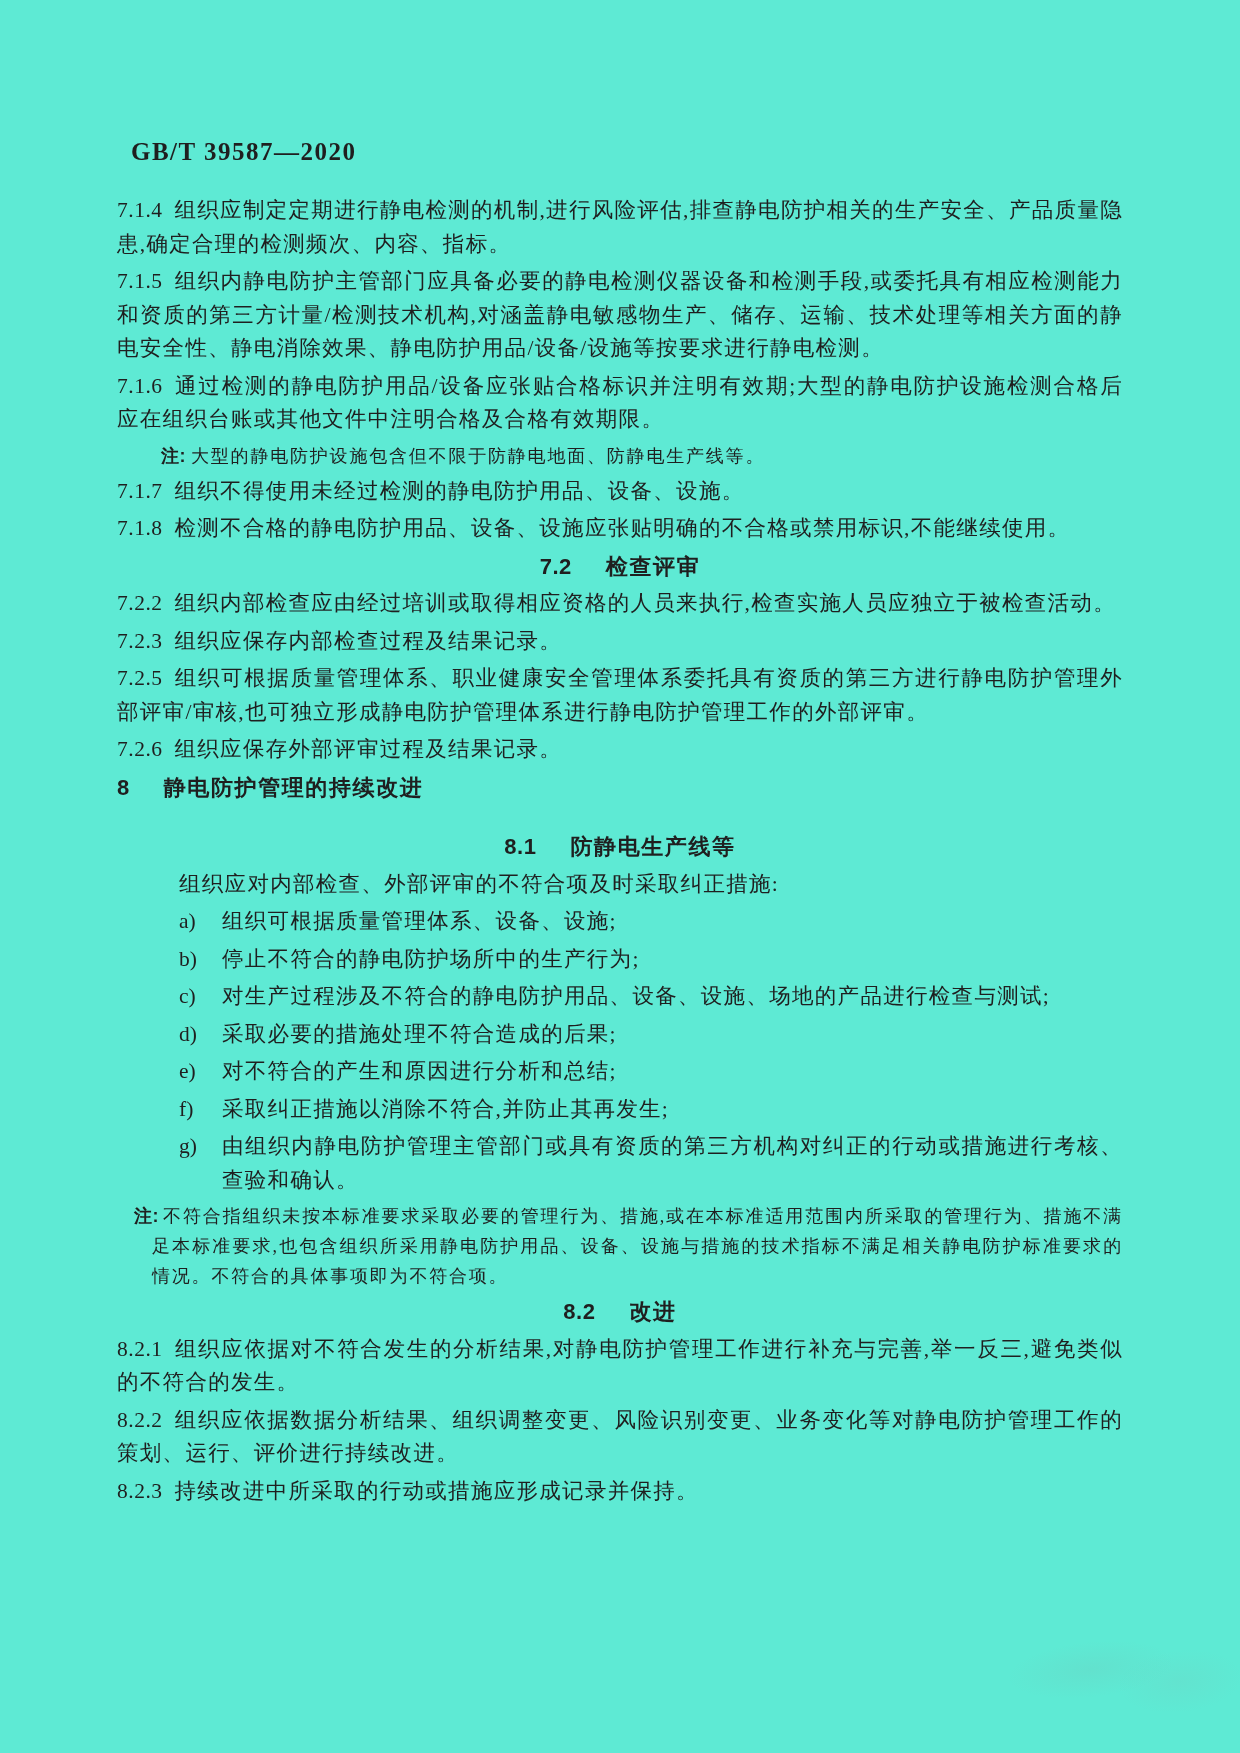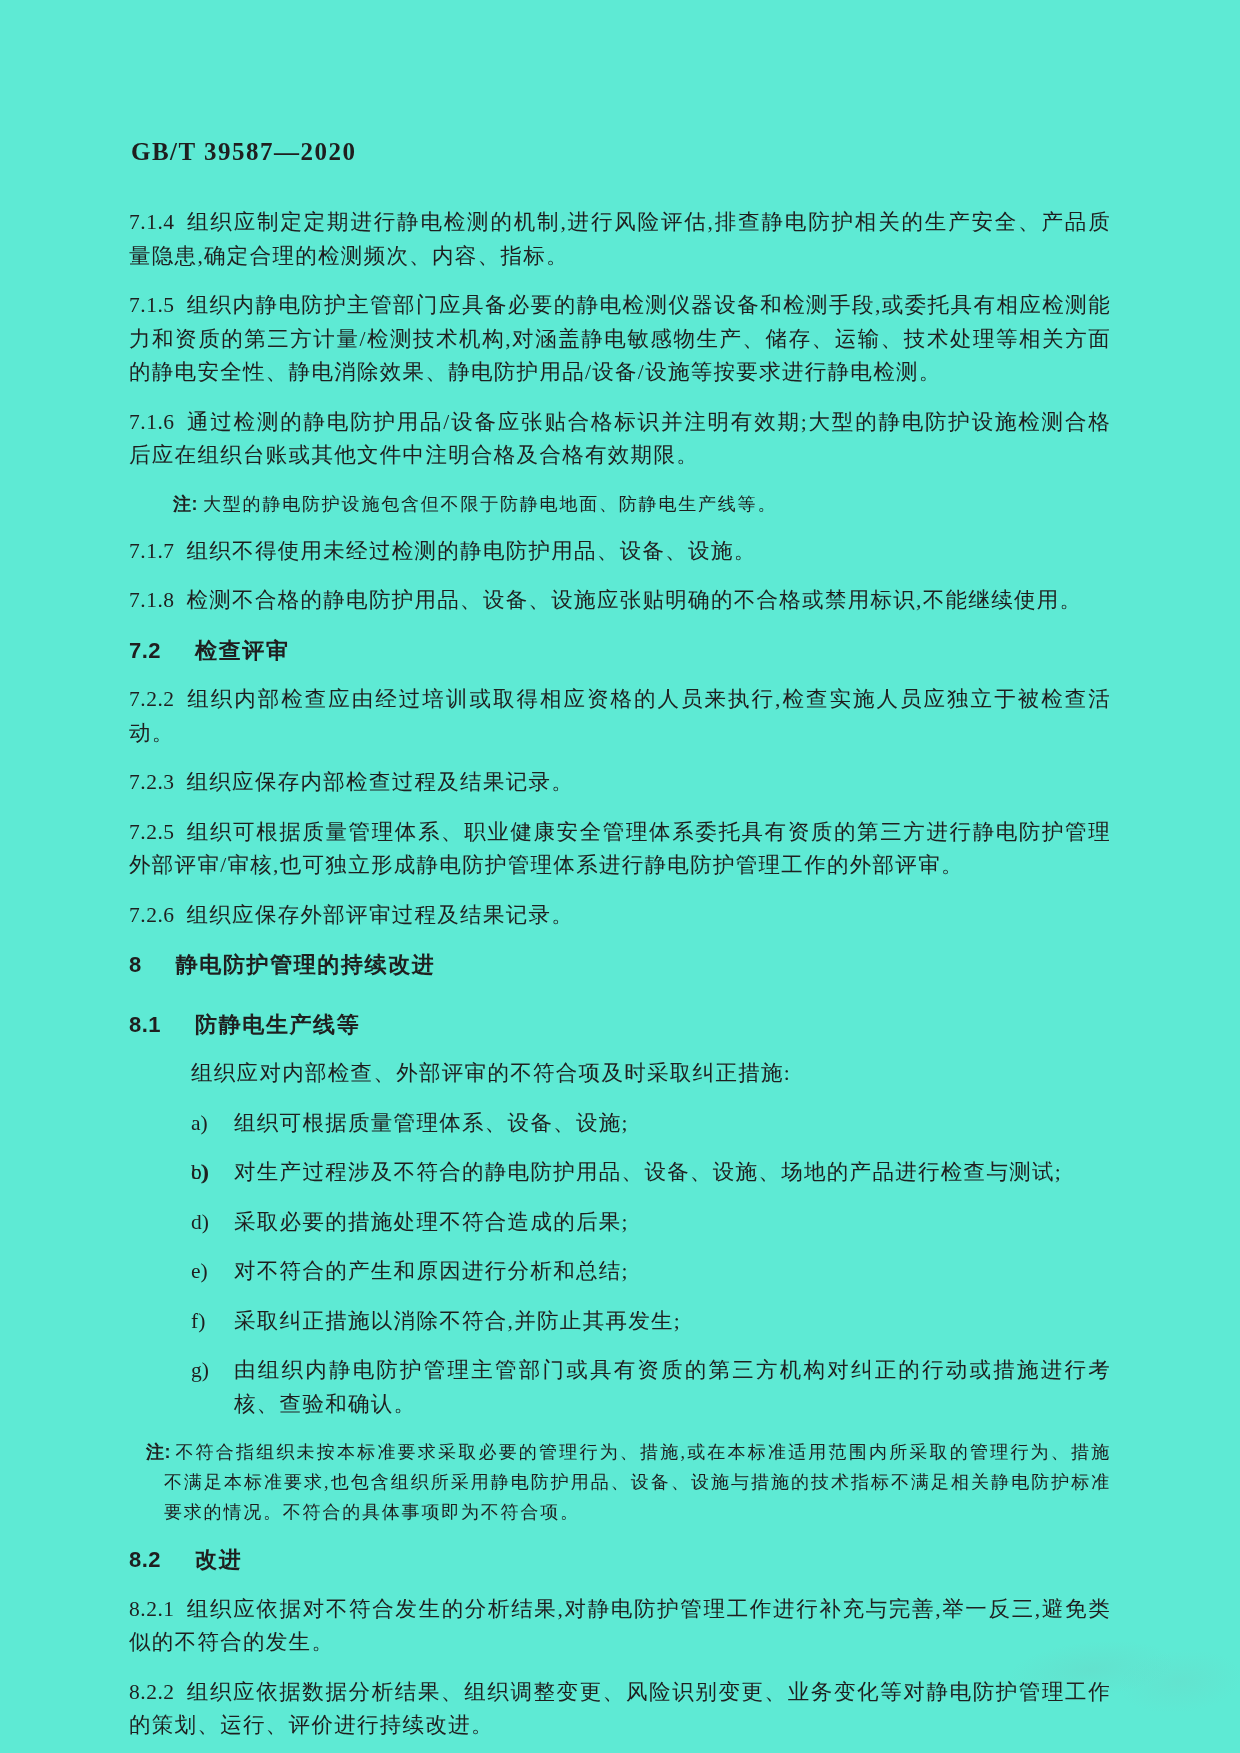--- a/index.html
+++ b/index.html
@@ -20,41 +20,41 @@
     font-weight: 600;
     letter-spacing: 1.5px;
     font-family: "Liberation Serif", "DejaVu Serif", serif;
   }
   .doc {
     position: absolute;
     left: 113px;
     top: 190px;
     width: 1014px;
   }
-  .doc p { margin: 16px; }
+  .doc p { margin: 4px; }
   .clause {
     font-size: 21.5px;
     line-height: 33.5px;
     letter-spacing: 1.3px;
     text-align: justify;
   }
   .c-num {
     letter-spacing: 0.5px;
     margin-right: 12px;
     white-space: nowrap;
   }
   .h1, .h2 {
     font-family: "Liberation Sans", "DejaVu Sans", sans-serif;
     font-weight: bold;
     font-size: 22px;
     line-height: 33.5px;
     letter-spacing: 1.6px;
   }
   .h1 { margin: 22px 0 0 0; }
-  .h2 { margin: 18px 0 16px 0; }
+  .h2 { margin: 18px 0 16px 0; text-align: center; }
   .h1 + .h2 { margin-top: 26px; }
   .h-num { letter-spacing: 0.5px; margin-right: 34px; white-space: nowrap; }
   .para {
     font-size: 21.5px;
     line-height: 33.5px;
     letter-spacing: 1.3px;
     text-indent: 62px;
   }
   .list {
     font-size: 21.5px;
@@ -111,21 +111,21 @@
       <p class="clause"><span class="c-num">7.1.8</span><span>检测不合格的静电防护用品、设备、设施应张贴明确的不合格或禁用标识,不能继续使用。</span></p>
       <p class="h2"><span class="h-num">7.2</span><span>检查评审</span></p>
       <p class="clause"><span class="c-num">7.2.2</span><span>组织内部检查应由经过培训或取得相应资格的人员来执行,检查实施人员应独立于被检查活动。</span></p>
       <p class="clause"><span class="c-num">7.2.3</span><span>组织应保存内部检查过程及结果记录。</span></p>
       <p class="clause"><span class="c-num">7.2.5</span><span>组织可根据质量管理体系、职业健康安全管理体系委托具有资质的第三方进行静电防护管理外部评审/审核,也可独立形成静电防护管理体系进行静电防护管理工作的外部评审。</span></p>
       <p class="clause"><span class="c-num">7.2.6</span><span>组织应保存外部评审过程及结果记录。</span></p>
       <p class="h1"><span class="h-num">8</span><span>静电防护管理的持续改进</span></p>
       <p class="h2"><span class="h-num">8.1</span><span>防静电生产线等</span></p>
       <p class="para">组织应对内部检查、外部评审的不符合项及时采取纠正措施:</p>
       <p class="list"><span class="l-label">a)</span><span>组织可根据质量管理体系、设备、设施;</span></p>
-      <p class="list"><span class="l-label">b)</span></p>
+      <p class="list"><span class="l-label">b)</span><span>停止不符合的静电防护场所中的生产行为;</span></p>
       <p class="list"><span class="l-label">c)</span><span>对生产过程涉及不符合的静电防护用品、设备、设施、场地的产品进行检查与测试;</span></p>
       <p class="list"><span class="l-label">d)</span><span>采取必要的措施处理不符合造成的后果;</span></p>
       <p class="list"><span class="l-label">e)</span><span>对不符合的产生和原因进行分析和总结;</span></p>
       <p class="list"><span class="l-label">f)</span><span>采取纠正措施以消除不符合,并防止其再发生;</span></p>
       <p class="list"><span class="l-label">g)</span><span>由组织内静电防护管理主管部门或具有资质的第三方机构对纠正的行动或措施进行考核、查验和确认。</span></p>
       <p class="note note-hanging"><span class="n-label">注:</span><span>不符合指组织未按本标准要求采取必要的管理行为、措施,或在本标准适用范围内所采取的管理行为、措施不满足本标准要求,也包含组织所采用静电防护用品、设备、设施与措施的技术指标不满足相关静电防护标准要求的情况。不符合的具体事项即为不符合项。</span></p>
       <p class="h2"><span class="h-num">8.2</span><span>改进</span></p>
       <p class="clause"><span class="c-num">8.2.1</span><span>组织应依据对不符合发生的分析结果,对静电防护管理工作进行补充与完善,举一反三,避免类似的不符合的发生。</span></p>
       <p class="clause"><span class="c-num">8.2.2</span><span>组织应依据数据分析结果、组织调整变更、风险识别变更、业务变化等对静电防护管理工作的策划、运行、评价进行持续改进。</span></p>
       <p class="clause"><span class="c-num">8.2.3</span><span>持续改进中所采取的行动或措施应形成记录并保持。</span></p>

